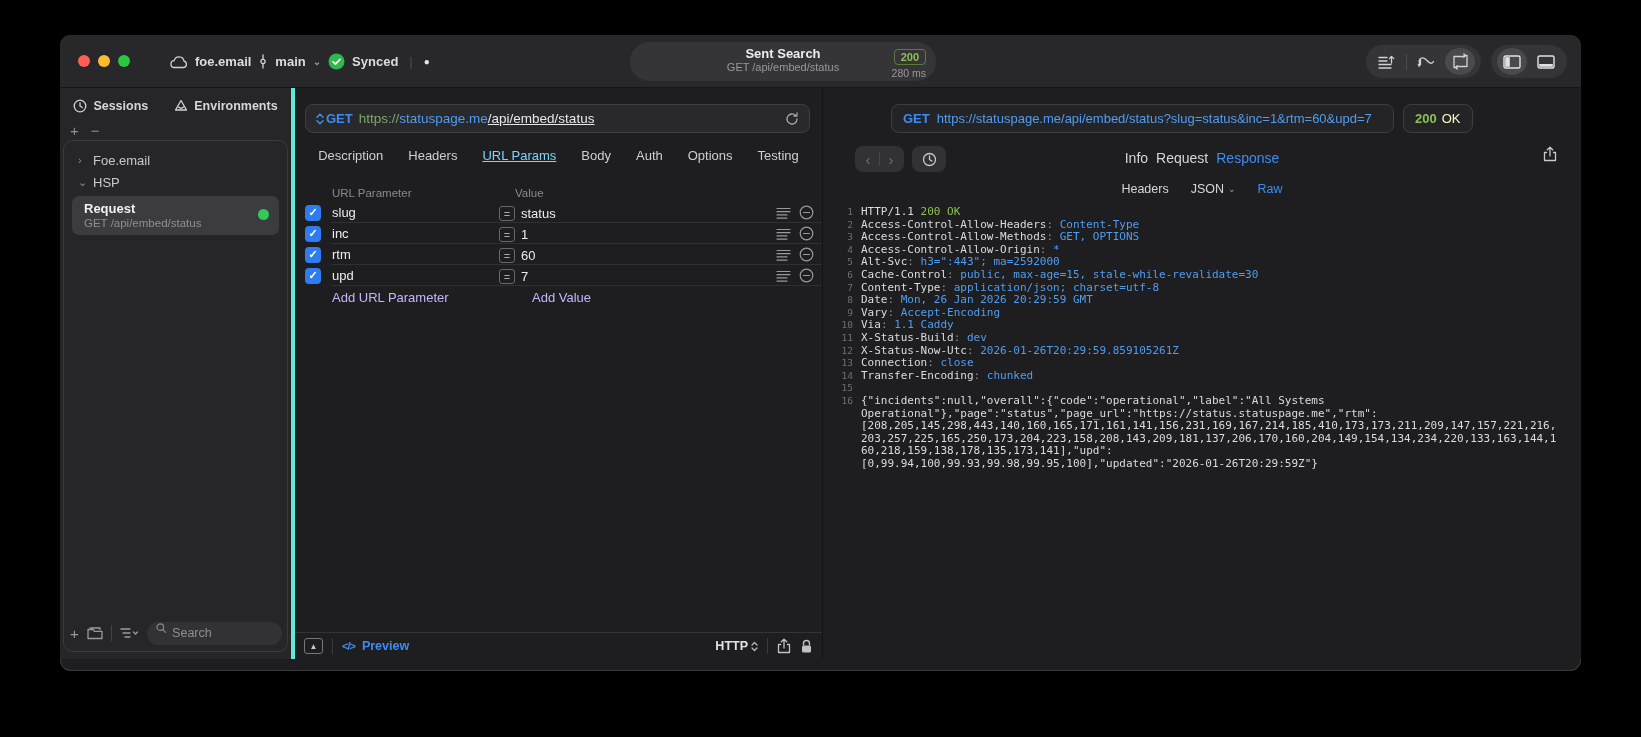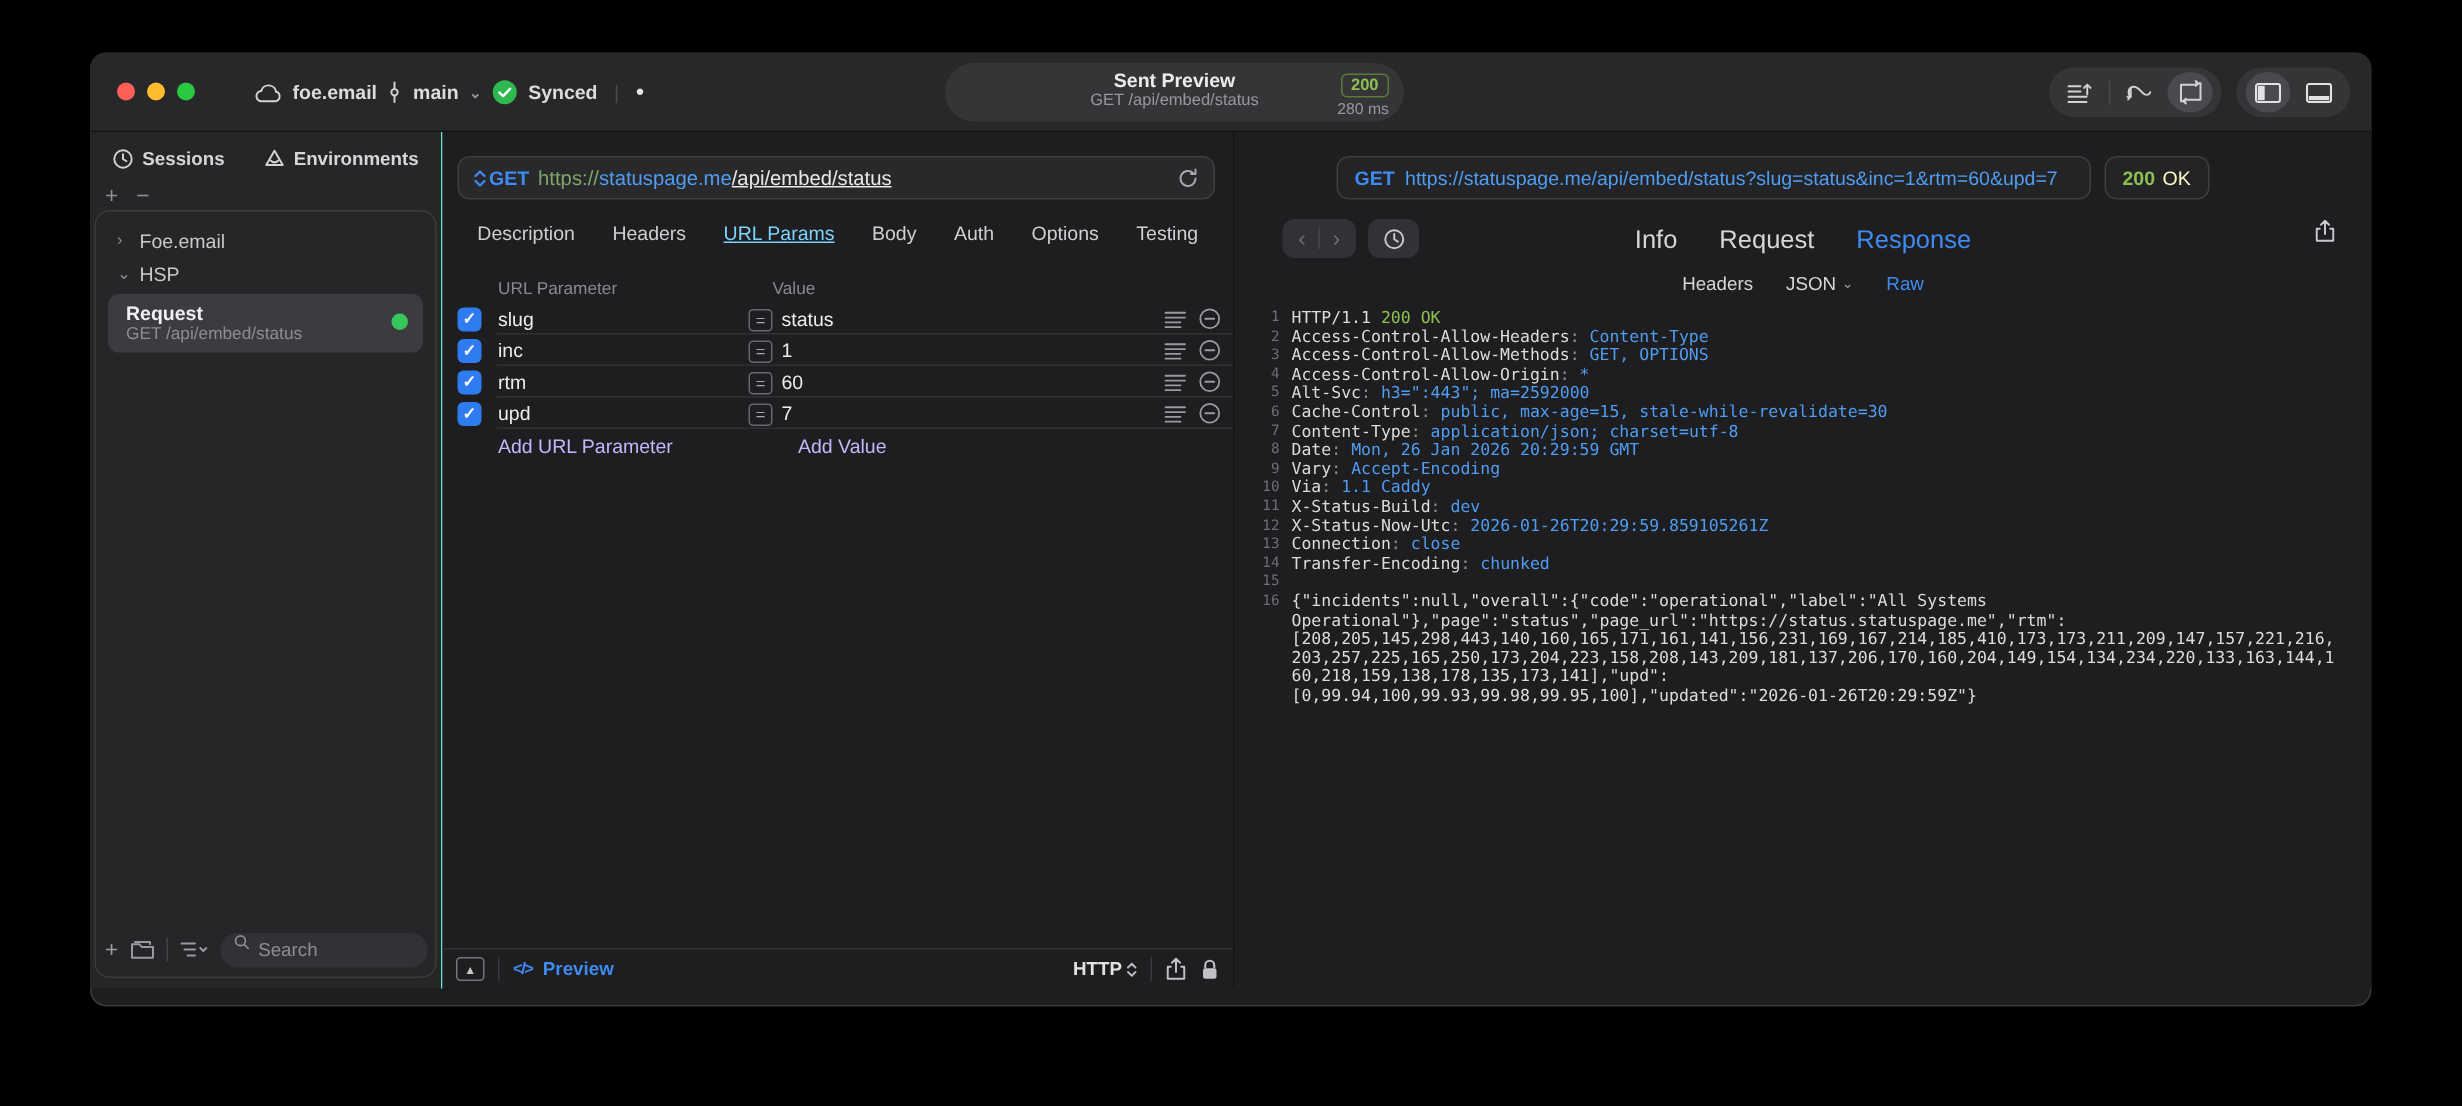--- a/index.html
+++ b/index.html
@@ -21,21 +21,21 @@
   .tb-ms { color:#98989c; font-size:10.5px; margin-top:2px; }
   .tb-tools { position:absolute; right:14px; top:10px; display:flex; gap:10px; }
   .toolgroup { display:flex; align-items:center; background:#353538; border-radius:17px; height:33px; padding:0 6px; gap:4px; }
   .toolbtn { width:30px; height:27px; display:flex; align-items:center; justify-content:center; border-radius:50%; }
   .toolbtn.on { background:#4a4a4e; }
   .tg-div { width:1px; height:16px; background:#4a4a4c; }
   svg.ic { stroke:#d2d2d4; fill:none; stroke-width:1.3; stroke-linecap:round; stroke-linejoin:round; }
 
   
   .content { display:flex; height:571px; }
-  .sidebar { width:235px; background:#262629; position:relative; border-right:1px solid #5eead4; }
+  .sidebar { width:235px; background:#262629; position:relative; border-right:4px solid #5eead4; }
   .middle { width:528px; position:relative; border-right:1px solid #141416; background:#1e1e20; }
   .rightpane { flex:1; position:relative; background:#1e1e20; }
 
   
   .sb-tabs { display:flex; justify-content:center; gap:26px; margin-top:11px; }
   .sb-tab { display:flex; align-items:center; gap:6px; color:#d6d6d8; font-size:12.5px; font-weight:700; }
   .sb-plusminus { position:absolute; left:10px; top:34px; display:flex; gap:12px; color:#8e8e92; font-size:15px; }
   .sb-panel { position:absolute; left:3px; right:3px; top:52px; bottom:7px; border:1px solid #3a3a3c; border-radius:10px; }
   .tree { padding:8px 8px 0 8px; }
   .tree-row { display:flex; align-items:center; gap:7px; height:22px; padding-left:6px; font-size:13px; color:#c9c9cb; }
@@ -81,21 +81,21 @@
   .r-urlpill { width:503px; height:29px; border:1px solid #3e3e41; background:#242427; border-radius:8px; display:flex; align-items:center; padding:0 11px; gap:7px; }
   .r-get { color:#3e8bf2; font-size:13px; font-weight:700; }
   .r-url { color:#4f9df2; font-size:13px; white-space:nowrap; overflow:hidden; }
   .r-statuspill { height:29px; border:1px solid #3e3e41; background:#242427; border-radius:8px; display:flex; align-items:center; padding:0 11px; gap:5px; font-size:13px; }
   .r-code { color:#8cc152; font-weight:700; } .r-ok { color:#fef9c3; }
   .r-navrow { position:absolute; left:32px; top:58px; display:flex; gap:8px; }
   .navgroup { display:flex; align-items:center; background:#323236; border-radius:8px; height:26px; padding:0 2px; }
   .navbtn { width:22px; text-align:center; color:#6f6f73; font-size:15px; }
   .navgroup .ndiv { width:1px; height:14px; background:#46464a; }
   .histbtn { width:34px; height:26px; background:#323236; border-radius:8px; display:flex; align-items:center; justify-content:center; }
-  .r-tabs { position:absolute; left:0; right:0; top:62px; display:flex; justify-content:center; gap:28px; font-size:17px; color:#d6d6d8; }
+  .r-tabs { position:absolute; left:0; right:0; top:62px; display:flex; justify-content:center; gap:8px; font-size:14px; color:#d6d6d8; }
   .r-tab.active, .r-subtab.active { color:#3e8bf2; }
   .r-share { position:absolute; right:24px; top:58px; }
   .r-subtabs { position:absolute; left:0; right:0; top:94px; display:flex; justify-content:center; gap:22px; font-size:12.5px; color:#d6d6d8; }
   .r-subtab { display:flex; align-items:center; gap:4px; }
   .subchev { font-size:9px; color:#a2a2a6; }
   .r-body { position:absolute; left:0; right:0; top:118px; bottom:0; font-family:"DejaVu Sans Mono",monospace; font-size:11px; line-height:12.6px; overflow:hidden; }
   .rline { white-space:pre; display:flex; }
   .lnum { width:38px; text-align:right; color:#6e6e74; font-size:9.5px; flex:none; padding-right:8px; }
   .pw { color:#dcdcde;margin-top:43px; } .pg { color:#8e8e92; } .pb { color:#4f9df2; } .pgrn { color:#8cc152; }
 </style>
@@ -124,21 +124,21 @@
       <svg width="17" height="17" viewBox="0 0 17 17">
           <circle cx="8.5" cy="8.5" r="8" fill="#2fb84f"></circle>
           <path d="M5 8.7l2.4 2.4L12 6.3" stroke="#fff" fill="none" stroke-width="1.7" stroke-linecap="round" stroke-linejoin="round"></path>
         </svg>
       <span>Synced</span>
       <span class="sep">|</span>
       <span style="color:#e6e6e8;font-size:10px">●</span>
     </div>
 
     <div class="tb-center">
-      <div class="tb-title">Sent Preview</div>
+      <div class="tb-title">Sent Search</div>
       <div class="tb-sub">GET /api/embed/status</div>
       <div class="tb-status">
         <span class="code-badge">200</span>
         <div class="tb-ms">280 ms</div>
       </div>
     </div>
 
     <div class="tb-tools">
       <div class="toolgroup">
         <div class="toolbtn">

